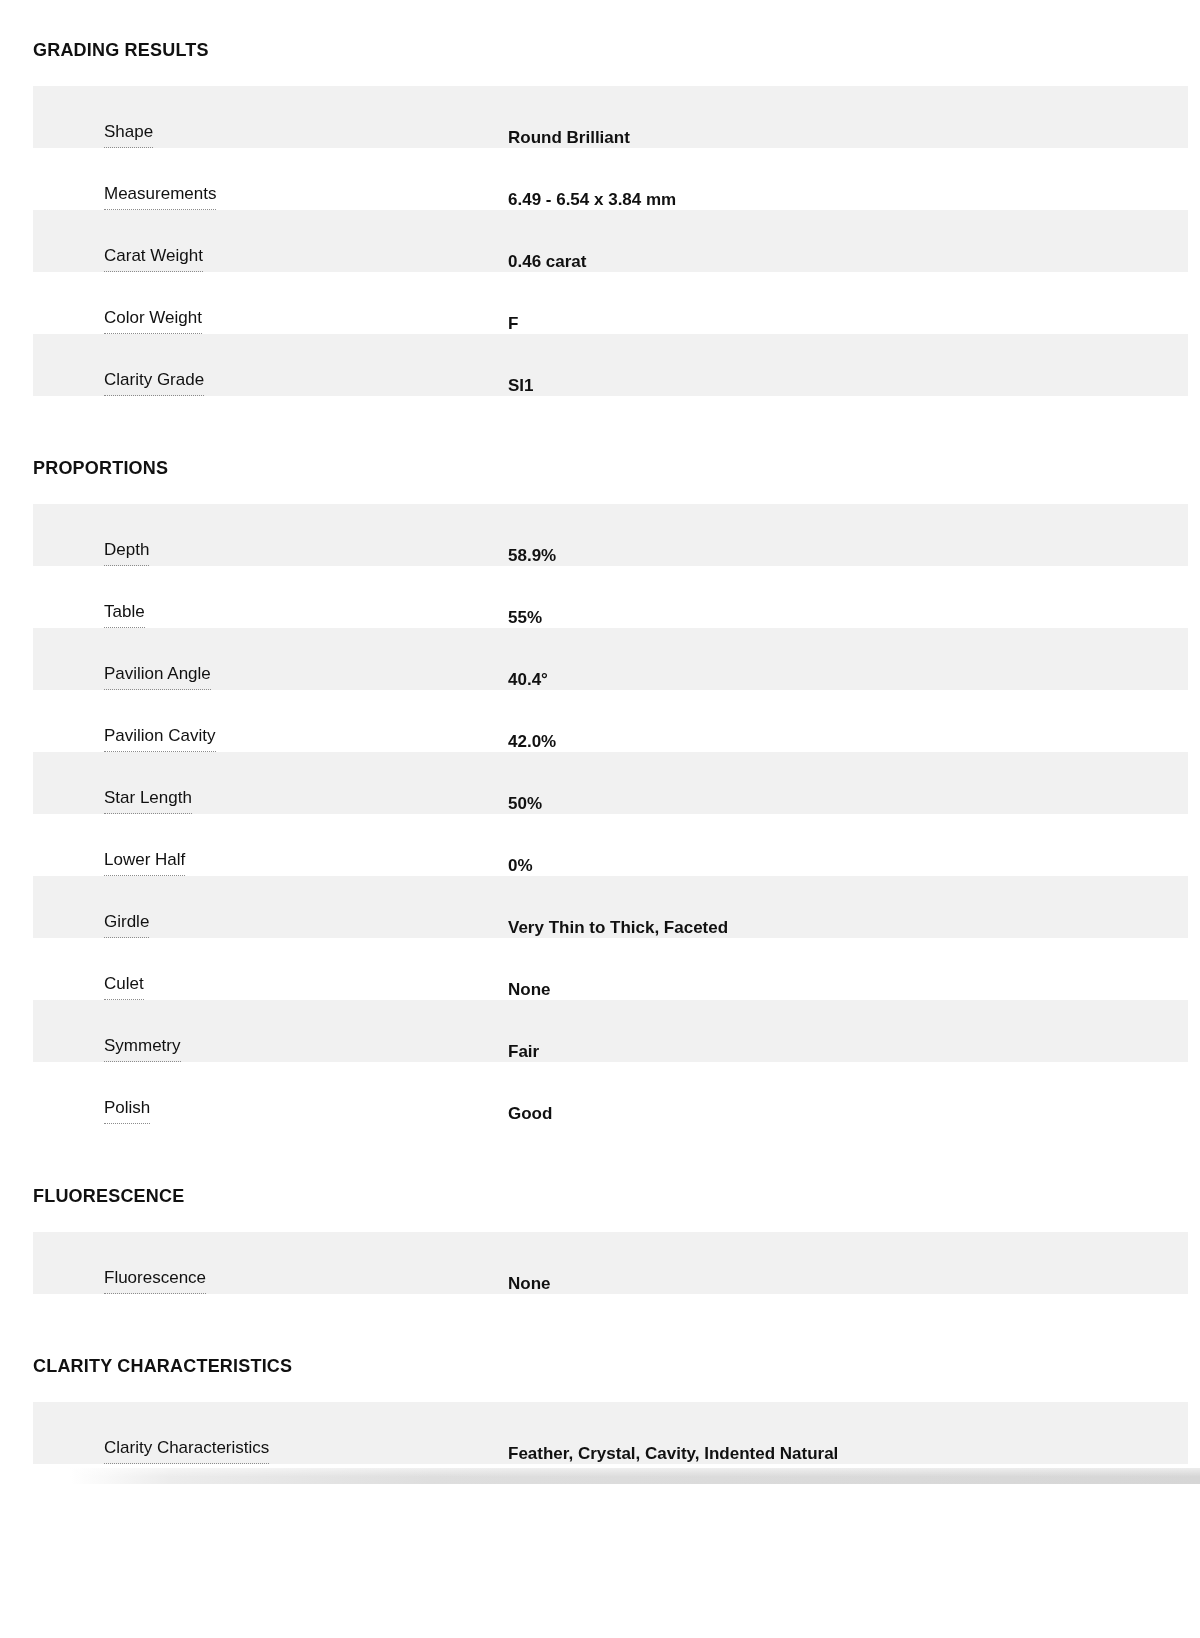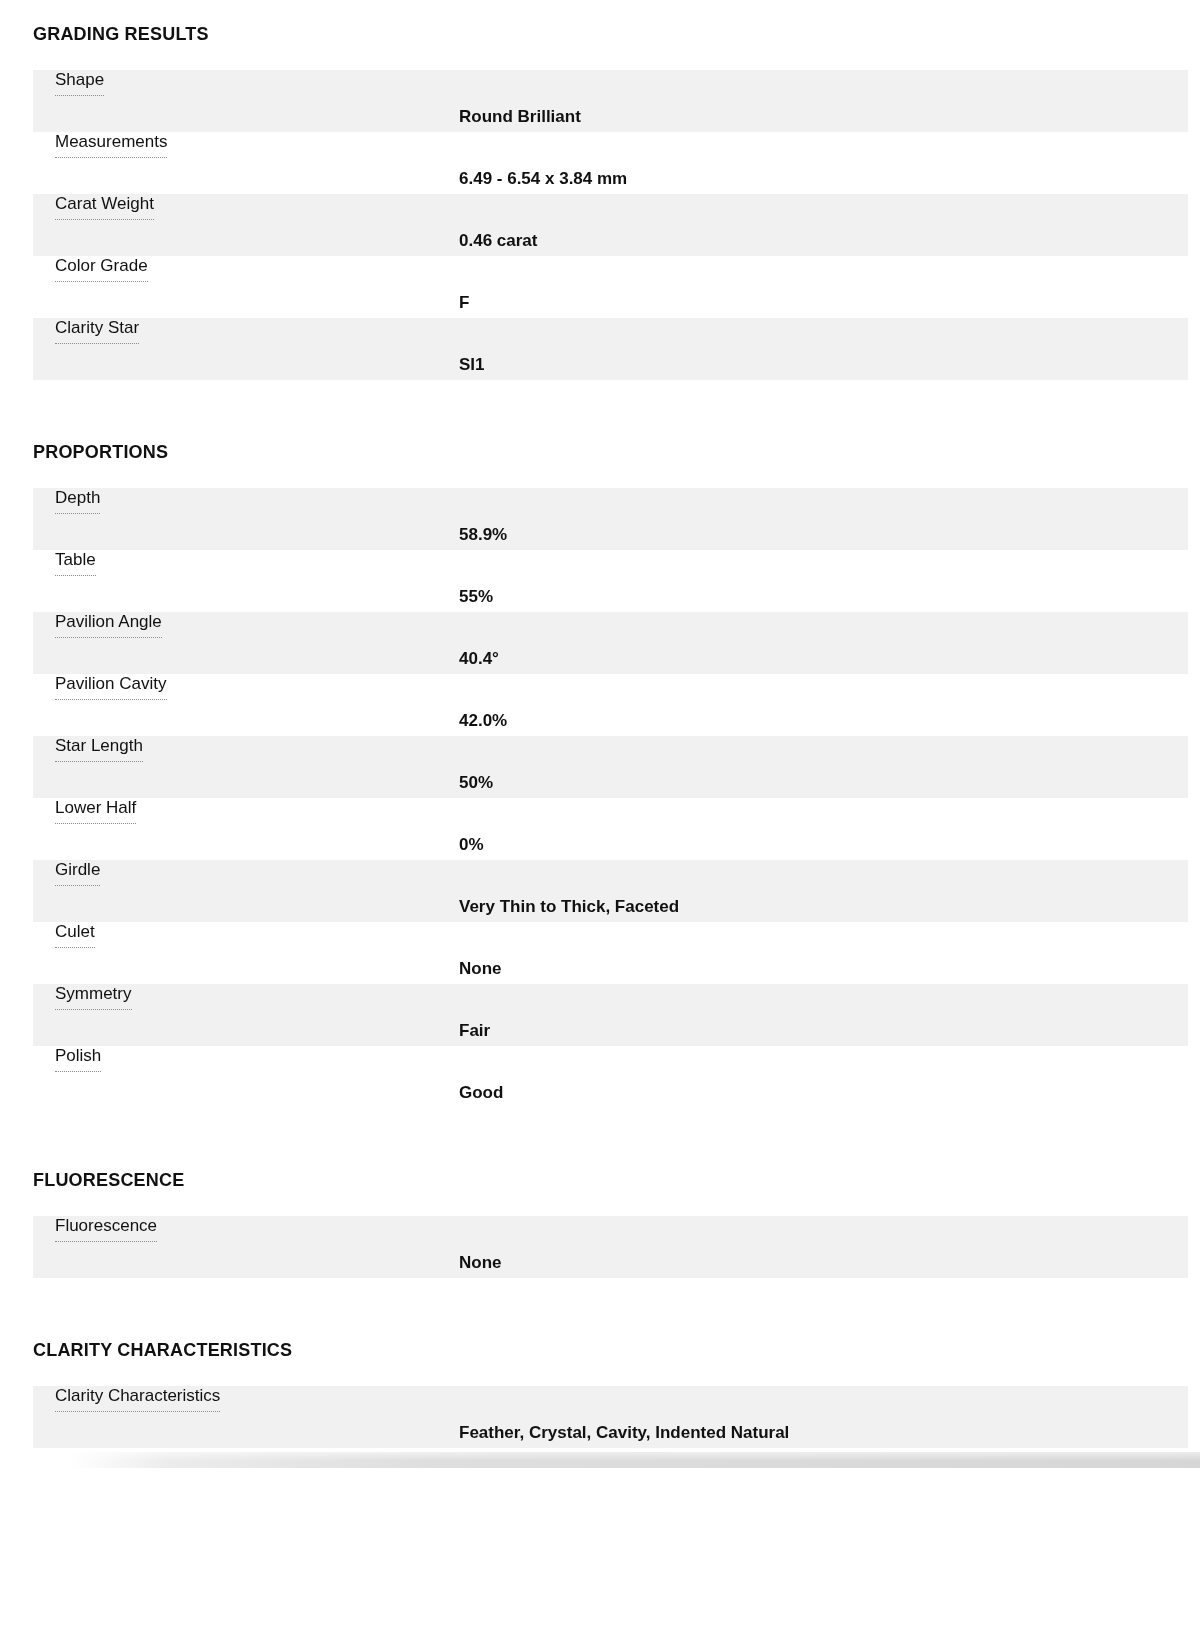--- a/index.html
+++ b/index.html
@@ -19,30 +19,30 @@
   }
   .section-title {
     font-size: 18px;
     font-weight: 700;
     line-height: 24px;
     letter-spacing: 0.2px;
     margin: 60px 0 24px 0;
     color: #111111;
   }
   .section.first .section-title {
-    margin-top: 22px;
+    margin-top: 38px;
   }
   .rows {
     width: 1155px;
   }
   .row {
     display: flex;
-    align-items: flex-start;
+    align-items: flex-end;
     height: 62px;
-    padding-left: 22px;
+    padding-left: 71px;
     box-sizing: border-box;
     background: #ffffff;
   }
   .row:nth-child(odd) {
     background: #f1f1f1;
   }
   .label-cell {
     flex: 0 0 404px;
     width: 404px;
   }
@@ -93,27 +93,27 @@
         <div class="value">6.49 - 6.54 x 3.84 mm</div>
       </div>
       <div class="row">
         <div class="label-cell">
           <span class="term">Carat Weight</span>
         </div>
         <div class="value">0.46 carat</div>
       </div>
       <div class="row">
         <div class="label-cell">
-          <span class="term">Color Grade</span>
+          <span class="term">Color Weight</span>
         </div>
         <div class="value">F</div>
       </div>
       <div class="row">
         <div class="label-cell">
-          <span class="term">Clarity Star</span>
+          <span class="term">Clarity Grade</span>
         </div>
         <div class="value">SI1</div>
       </div>
     </div>
   </div>
 
   <div class="section">
     <div class="section-title">PROPORTIONS</div>
     <div class="rows">
       <div class="row">

